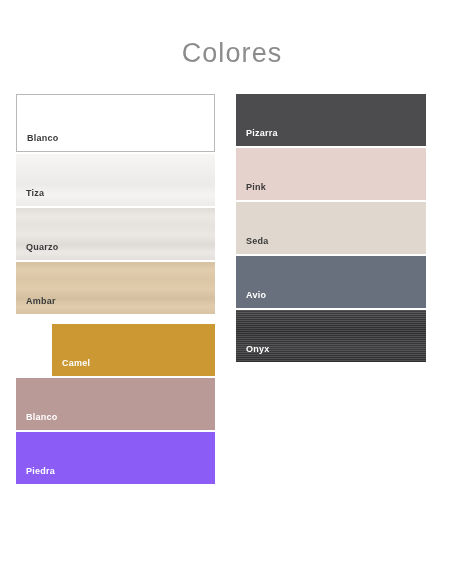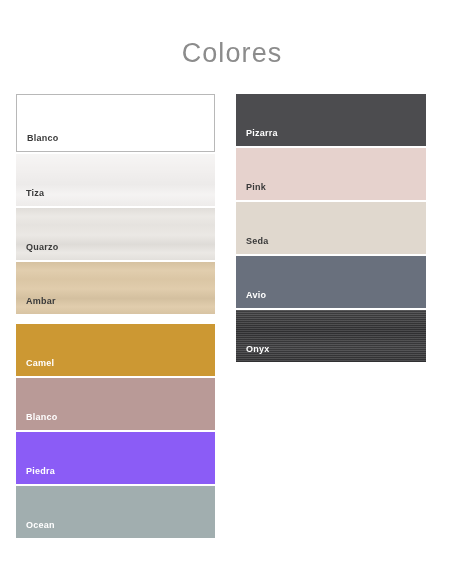--- a/index.html
+++ b/index.html
@@ -138,31 +138,28 @@
         <div class="swatch" style="height: 52px; background: rgb(234, 231, 227); padding-left: 34px;">
           <div class="grain grain-band"></div>
           <span class="swatch-label label-dark" style="color: rgb(58, 58, 58);">Quarzo</span>
         </div>
         <div class="swatch" style="height: 52px; background: rgb(223, 202, 168);">
           <div class="grain grain-band"></div>
           <span class="swatch-label label-dark" style="color: rgb(58, 58, 58);">Ambar</span>
         </div>
       </div>
       <div class="group">
-        <div class="swatch" style="height: 52px; background: rgb(204, 152, 51);">
+        <div class="swatch" style="height: 52px; background: rgb(204, 152, 51); margin-left: 36px;">
           <span class="swatch-label label-light" style="color: rgb(255, 255, 255);">Camel</span>
         </div>
         <div class="swatch" style="height: 52px; background: rgb(185, 154, 151);">
           <span class="swatch-label label-light" style="color: rgb(255, 255, 255);">Blanco</span>
         </div>
         <div class="swatch" style="height: 52px; background: #8b5cf6;">
           <span class="swatch-label label-light" style="color: rgb(255, 255, 255);">Piedra</span>
-        </div>
-        <div class="swatch" style="height: 52px; background: rgb(161, 174, 175);">
-          <span class="swatch-label label-light" style="color: rgb(255, 255, 255);">Ocean</span>
         </div>
       </div>
     </div>
   <div class="column column-right">
       <div class="group">
         <div class="swatch" style="height: 52px; background: rgb(76, 76, 79);">
           <span class="swatch-label label-light" style="color: rgb(255, 255, 255);">Pizarra</span>
         </div>
         <div class="swatch" style="height: 52px; background: rgb(230, 210, 205);">
           <span class="swatch-label label-dark" style="color: rgb(58, 58, 58);">Pink</span>

